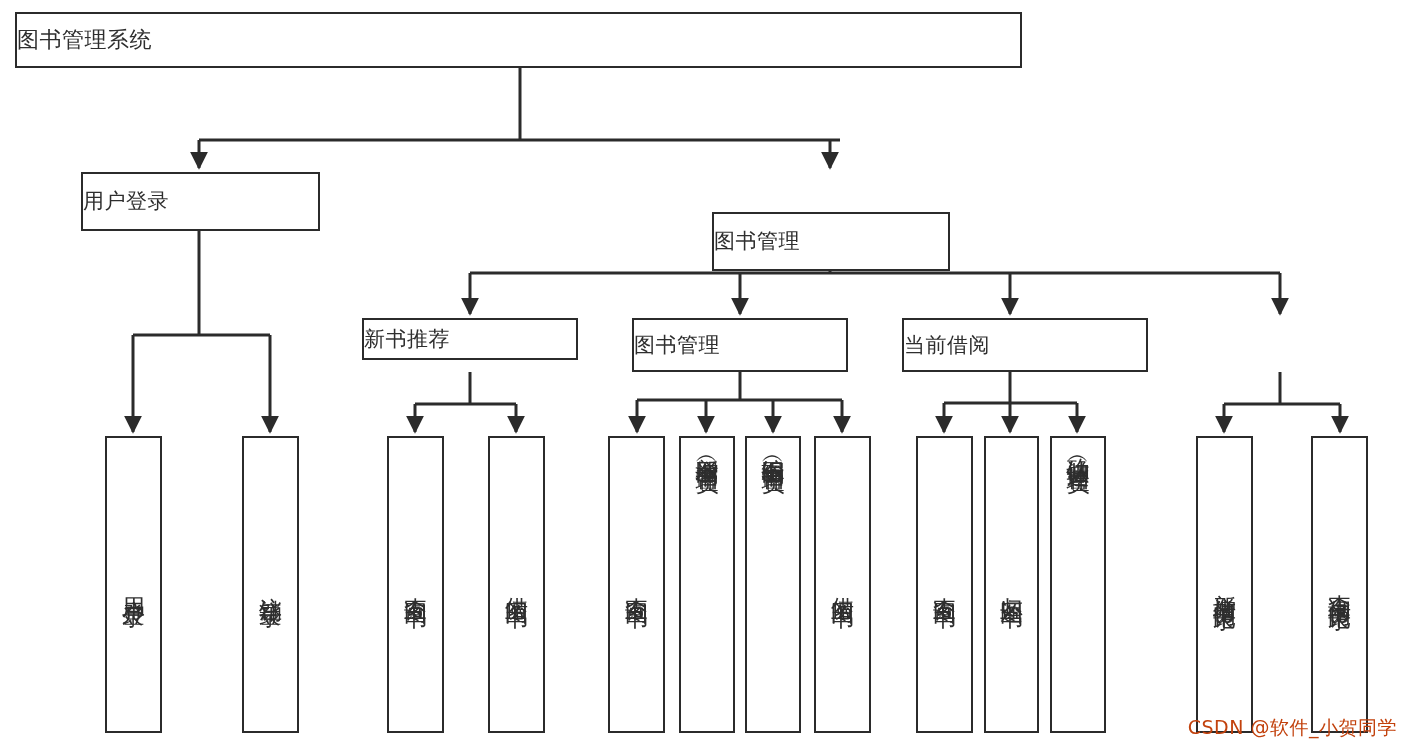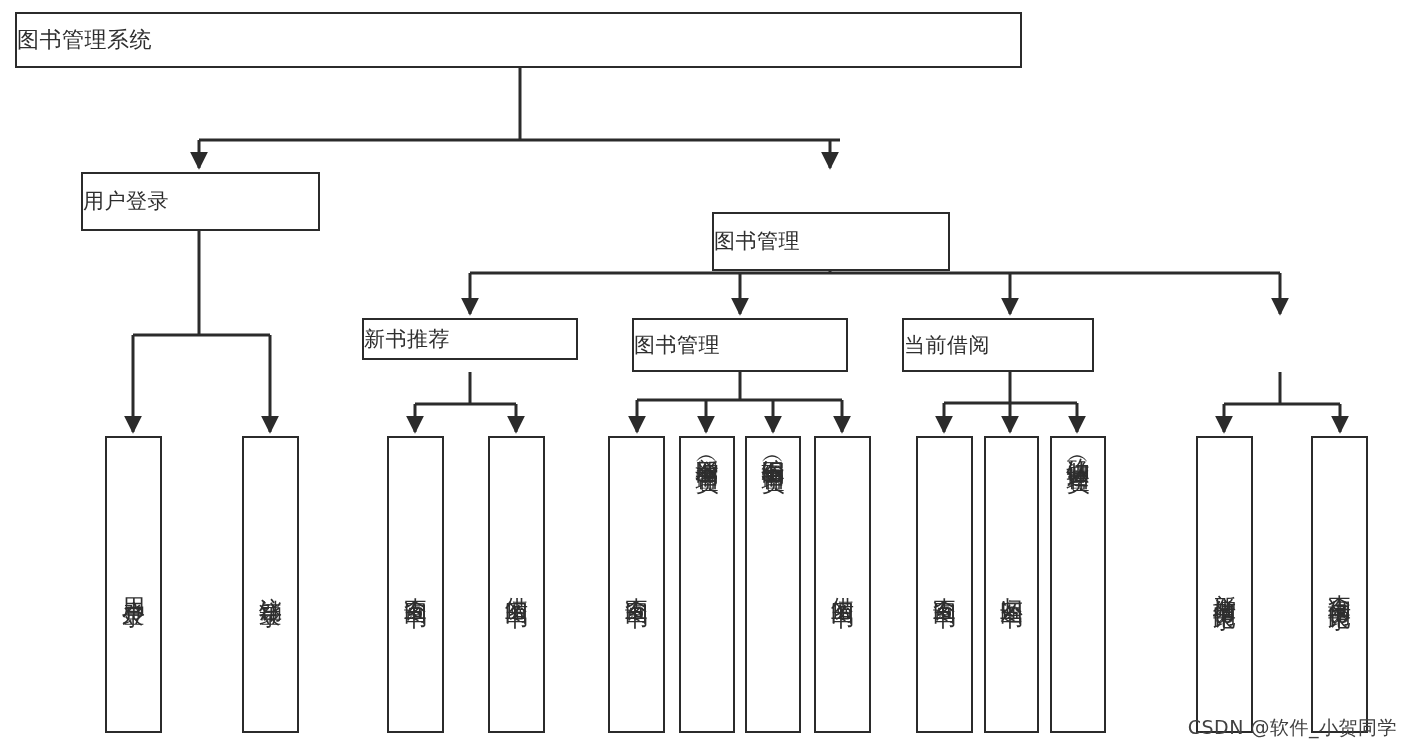--- a/index.html
+++ b/index.html
@@ -72,21 +72,21 @@
   
   .node.v.mid {
     align-items: center;
     padding-top: 0;
   }
   #watermark {
     position: absolute;
     right: 8px;
     bottom: 6px;
     font-size: 19px;
-    color: #404040;
+    color: #c2410c;
     white-space: nowrap;
     letter-spacing: 0.5px;
   }
 </style>
 </head>
 <body>
 
 <div id="canvas">
 
   <svg id="edges" viewBox="0 0 1405 747" xmlns="http://www.w3.org/2000/svg">
@@ -150,21 +150,21 @@
   <div class="node h" style="left:712px; top:172px; width:238px; height:59px;margin-top:40px;">
     <span class="label">图书管理</span>
   </div>
 
   <div class="node h" style="left:362px; top:318px; width:216px; height:42px;">
     <span class="label">新书推荐</span>
   </div>
   <div class="node h" style="left:632px; top:318px; width:216px; height:54px;">
     <span class="label">图书管理</span>
   </div>
-  <div class="node h" style="left:902px; top:318px; width:192px; height:54px;">
+  <div class="node h" style="left:902px; top:318px; width:246px; height:54px;">
     <span class="label">当前借阅</span>
   </div>
 
   <div class="node v mid" style="left:105px; top:436px; width:57px; height:297px;">
     <span class="label">用户登录</span>
   </div>
   <div class="node v mid" style="left:242px; top:436px; width:57px; height:297px;">
     <span class="label">注销登录</span>
   </div>
 

